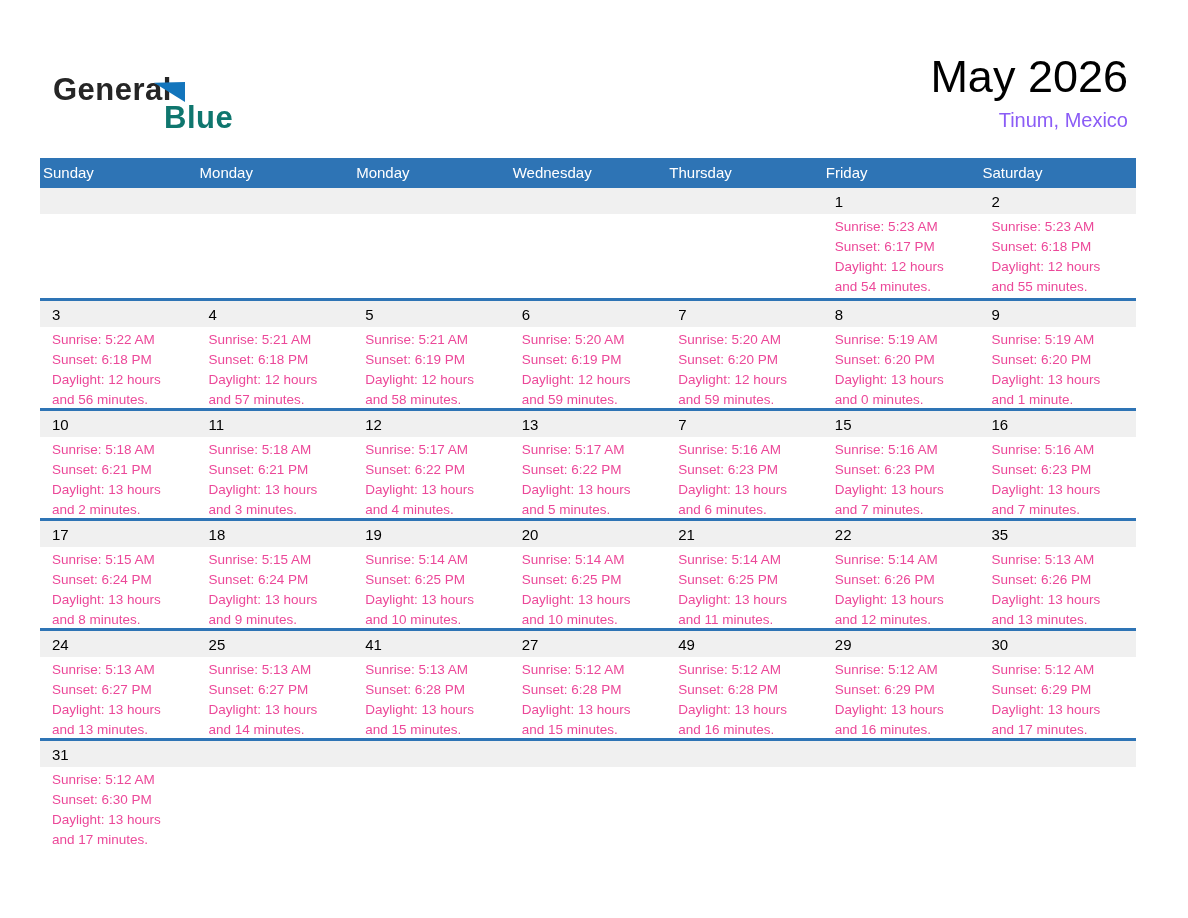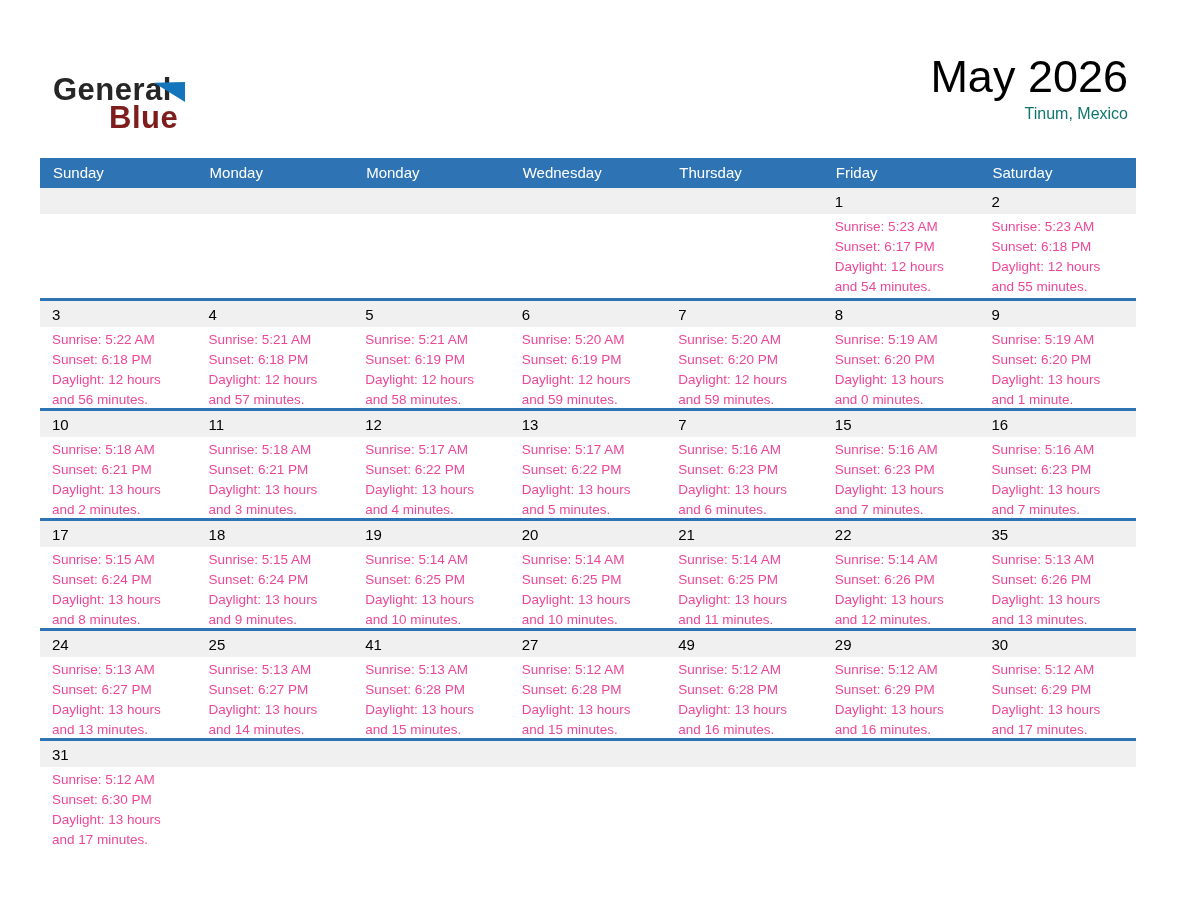--- a/index.html
+++ b/index.html
@@ -5,29 +5,29 @@
   html,body{margin:0;padding:0;}
   body{
     width:1188px;height:918px;position:relative;background:#ffffff;
     font-family:"Liberation Sans", sans-serif;color:#000;overflow:hidden;
   }
   
   .logo{position:absolute;left:53px;top:74px;width:240px;}
   .logo-top{font-size:31px;font-weight:600;color:#262626;letter-spacing:.5px;line-height:31px;}
   .logo-triangle{position:absolute;left:101px;top:8px;width:31px;height:20px;background:#1375BC;
     -webkit-clip-path:polygon(0 4%,100% 0,100% 100%);clip-path:polygon(0 4%,100% 0,100% 100%);}
-  .logo-bottom{font-size:31px;font-weight:600;color:#7f1d1d;letter-spacing:.5px;line-height:26px;margin-left:56px;}
+  .logo-bottom{font-size:31px;font-weight:600;color:#0f766e;letter-spacing:.5px;line-height:26px;margin-left:111px;}
   .masthead-right{position:absolute;right:60px;top:55px;text-align:right;}
   .cal-title{font-size:45px;font-weight:400;color:#000;line-height:44px;}
-  .cal-subtitle{font-size:16px;font-weight:400;color:#0f766e;line-height:30px;}
+  .cal-subtitle{font-size:20px;font-weight:400;color:#8b5cf6;line-height:30px;margin-top:6px;}
 
   
   .calendar{position:absolute;left:40px;top:158px;width:1096px;}
   .weekday-row{display:grid;grid-template-columns:repeat(7,1fr);background:#2E74B5;height:30px;}
-  .weekday-cell{color:#fff;font-size:15px;line-height:30px;padding-left:13px;overflow:hidden;white-space:nowrap;}
+  .weekday-cell{color:#fff;font-size:15px;line-height:30px;padding-left:3px;overflow:hidden;white-space:nowrap;}
   .week-row{display:grid;grid-template-columns:repeat(7,1fr);height:110px;box-sizing:border-box;background:#fff;}
   .week-row + .week-row{border-top:3px solid #2E74B5;}
   .day-cell{overflow:hidden;}
   .day-band{height:26px;background:#F0F0F0;}
   .day-num{display:block;font-size:15px;line-height:27px;padding-left:12px;color:#000;}
   .day-body{padding:3px 14px 0 12px;font-size:13.5px;line-height:20px;color:#ec4899;}
   .day-line{display:block;}
 </style>
 </head>
 <body>

